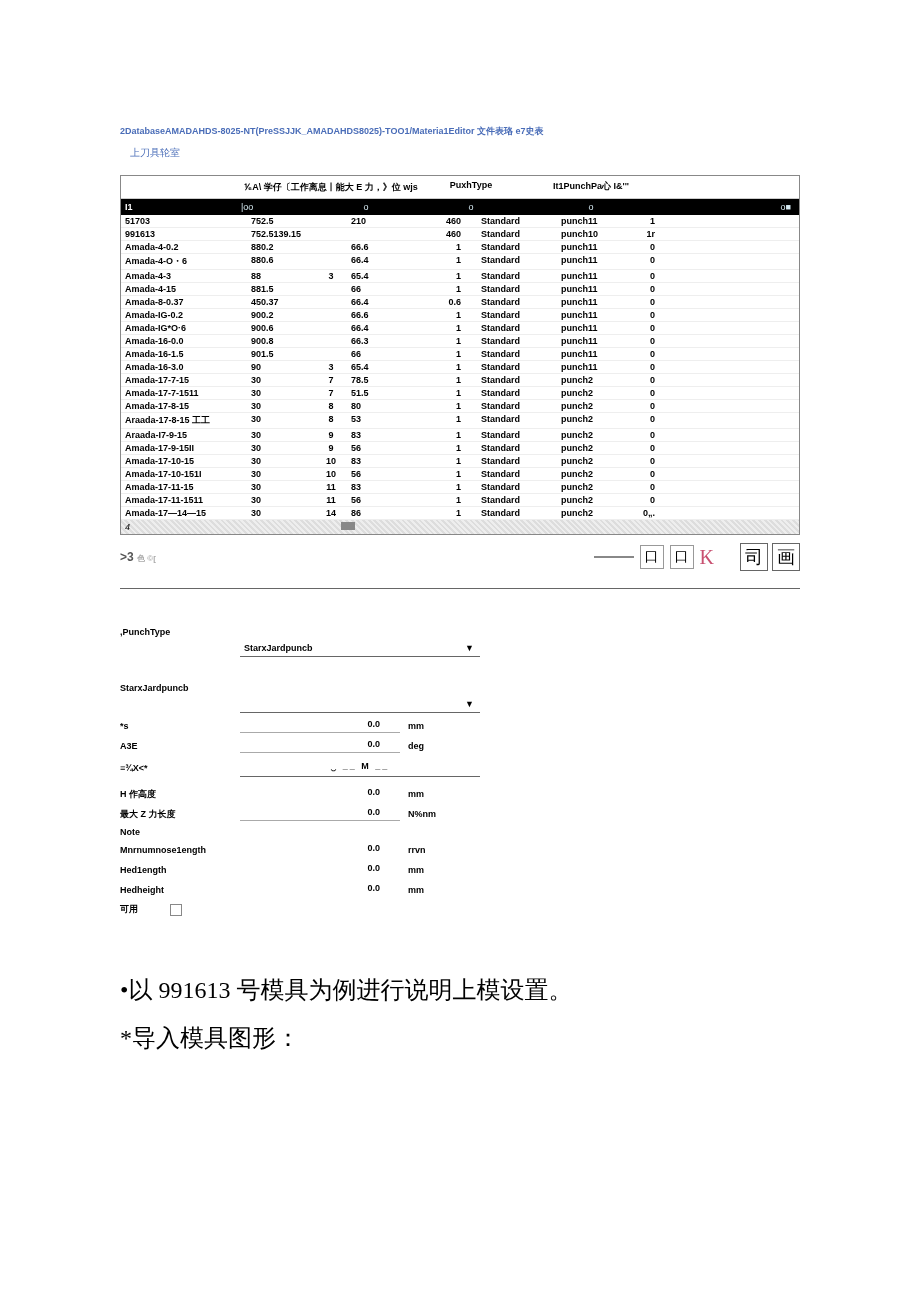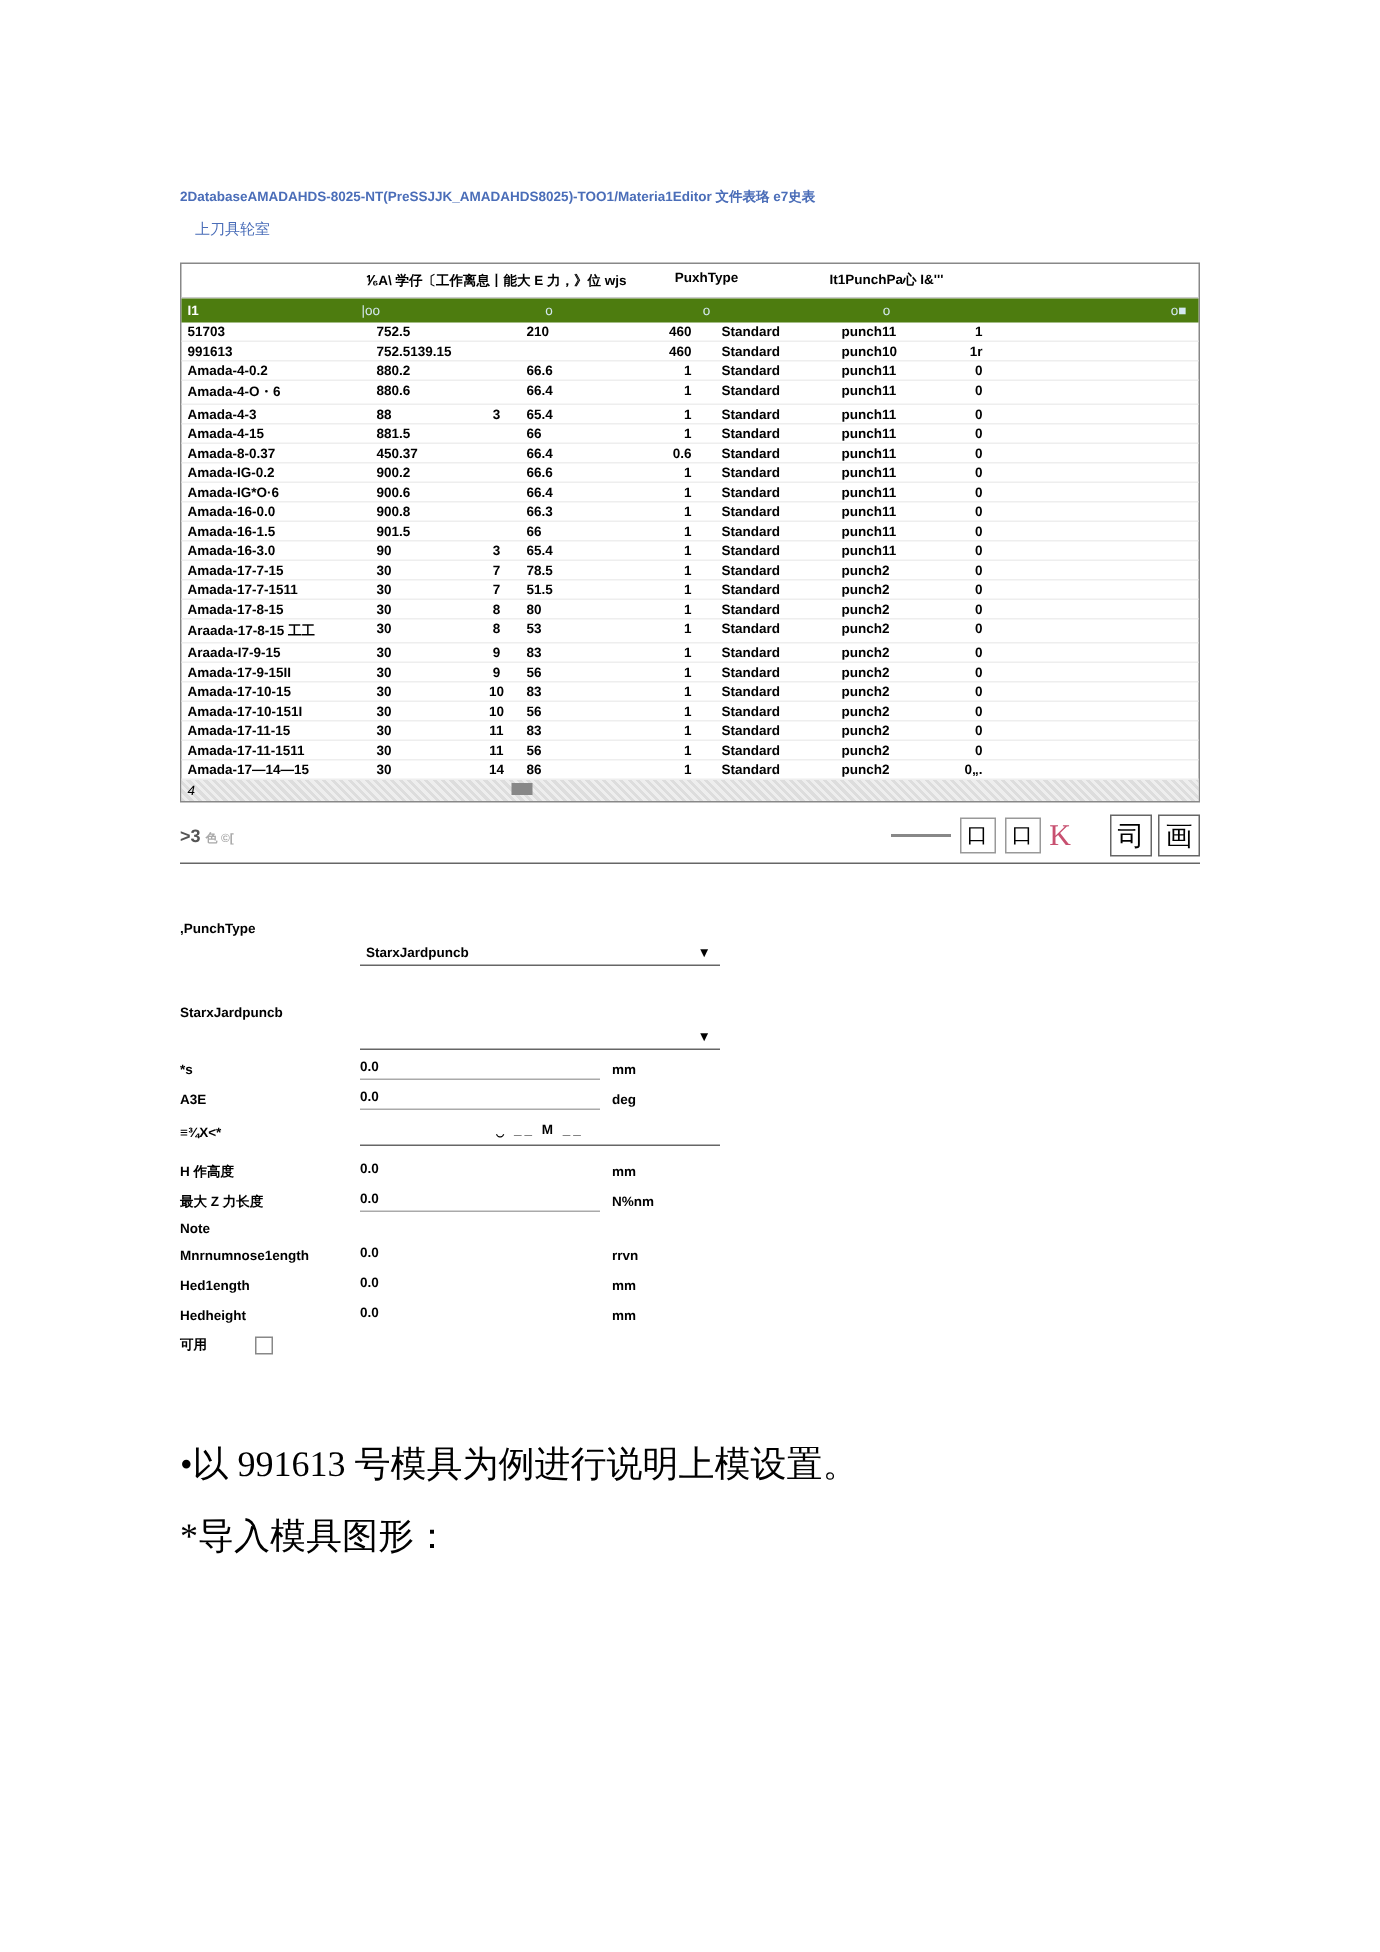--- a/index.html
+++ b/index.html
@@ -6,55 +6,55 @@
     body { font-family: Arial, sans-serif; background: #fff; width: 920px; padding: 0; }
     .container { padding: 0 120px; }
     .header-path { color: #4a6db8; font-size: 9px; font-weight: bold; margin-top: 125px; margin-bottom: 8px; }
     .subtitle { color: #4a6db8; font-size: 10px; margin-bottom: 15px; margin-left: 10px; }
     .table-wrap { border: 1px solid #888; }
     .table-header { display: flex; font-size: 9px; font-weight: bold; padding: 4px 0; border-bottom: 1px solid #ccc; }
     .th1 { width: 120px; padding-left: 4px; }
     .th2 { width: 180px; text-align: center; }
     .th3 { width: 100px; text-align: center; }
     .th4 { width: 140px; text-align: center; }
-    .filter-row { display: flex; background: #4d7c0f; color: #fff; font-size: 9px; height: 16px; align-items: center; }
+    .filter-row { display: flex; background: #000000; color: #fff; font-size: 9px; height: 16px; align-items: center; }
     .f1 { width: 120px; padding-left: 4px; font-weight: bold; }
     .f2 { width: 70px; color: #d4e8f0; }
     .f3 { width: 110px; text-align: center; color: #d4e8f0; }
     .f4 { width: 100px; text-align: center; color: #d4e8f0; }
     .f5 { width: 140px; text-align: center; color: #d4e8f0; }
     .f6 { flex: 1; text-align: right; padding-right: 8px; color: #d4e8f0; }
     .data-grid { font-size: 9px; font-weight: bold; }
     .row { display: flex; padding: 1px 0; border-bottom: 0.5px solid #eee; }
     .c1 { width: 120px; padding-left: 4px; }
     .c2 { width: 70px; text-align: left; padding-left: 10px; }
     .c3 { width: 40px; text-align: center; }
     .c4 { width: 60px; text-align: left; }
     .c5 { width: 60px; text-align: right; padding-right: 10px; }
     .c6 { width: 80px; padding-left: 10px; }
     .c7 { width: 80px; padding-left: 10px; }
     .c8 { width: 30px; text-align: right; padding-right: 6px; }
     .footer-row { display: flex; background: repeating-linear-gradient(45deg,#ddd,#ddd 2px,#eee 2px,#eee 4px); height: 14px; font-size: 9px; font-style: italic; align-items: center; }
     .footer-row .fn { padding-left: 4px; width: 220px; }
     .footer-row .fmid { flex: 1; text-align: left; }
     .footer-row .fmid-box { display: inline-block; width: 14px; height: 8px; background: #888; }
-    .toolbar { display: flex; align-items: center; margin-top: 8px; border-bottom: 1px solid #666; padding-bottom: 4px; }
+    .toolbar { display: flex; align-items: center; margin-top: 8px; border-bottom: 1px solid #666; padding-bottom: 17px; }
     .tb-label { font-size: 12px; font-weight: bold; color: #444; }
     .tb-label .gt { color: #555; }
     .tb-label .sub { font-size: 8px; color: #aaa; }
     .tb-icons { margin-left: auto; display: flex; gap: 6px; align-items: center; }
     .tb-icon { width: 24px; height: 24px; border: 1px solid #999; display: flex; align-items: center; justify-content: center; font-size: 14px; }
     .tb-arrow { width: 40px; height: 2px; background: #888; position: relative; }
     .tb-k { color: #c85070; font-size: 20px; font-family: serif; }
     .tb-right { display: flex; gap: 4px; margin-left: 20px; }
     .tb-rbox { width: 28px; height: 28px; border: 1px solid #666; display: flex; align-items: center; justify-content: center; font-size: 18px; }
     .form-area { margin-top: 18px; font-size: 9px; font-weight: bold; }
     .form-row { display: flex; align-items: center; margin-bottom: 6px; }
     .fl { width: 120px; }
-    .fv { width: 160px; padding-right: 20px; border-bottom: 1px solid #aaa; height: 14px; }
+    .fv { width: 160px; text-align: right; padding-right: 20px; border-bottom: 1px solid #aaa; height: 14px; }
     .fv-select { width: 240px; border-bottom: 1px solid #666; height: 14px; display: flex; margin-top: 36px; }
     .fv-select .seltext { flex: 1; padding-left: 4px; }
     .fv-select .selarr { padding-right: 6px; }
     .fu { width: 60px; padding-left: 8px; }
     .fv-img { width: 240px; border-bottom: 1px solid #666; height: 18px; text-align: center; font-weight: bold; letter-spacing: 2px; }
     .chk { width: 12px; height: 12px; border: 1px solid #888; display: inline-block; }
     .prose { margin-top: 50px; font-size: 24px; font-family: 'SimSun', serif; line-height: 2; }
   </style>
 </head>
 <body>

